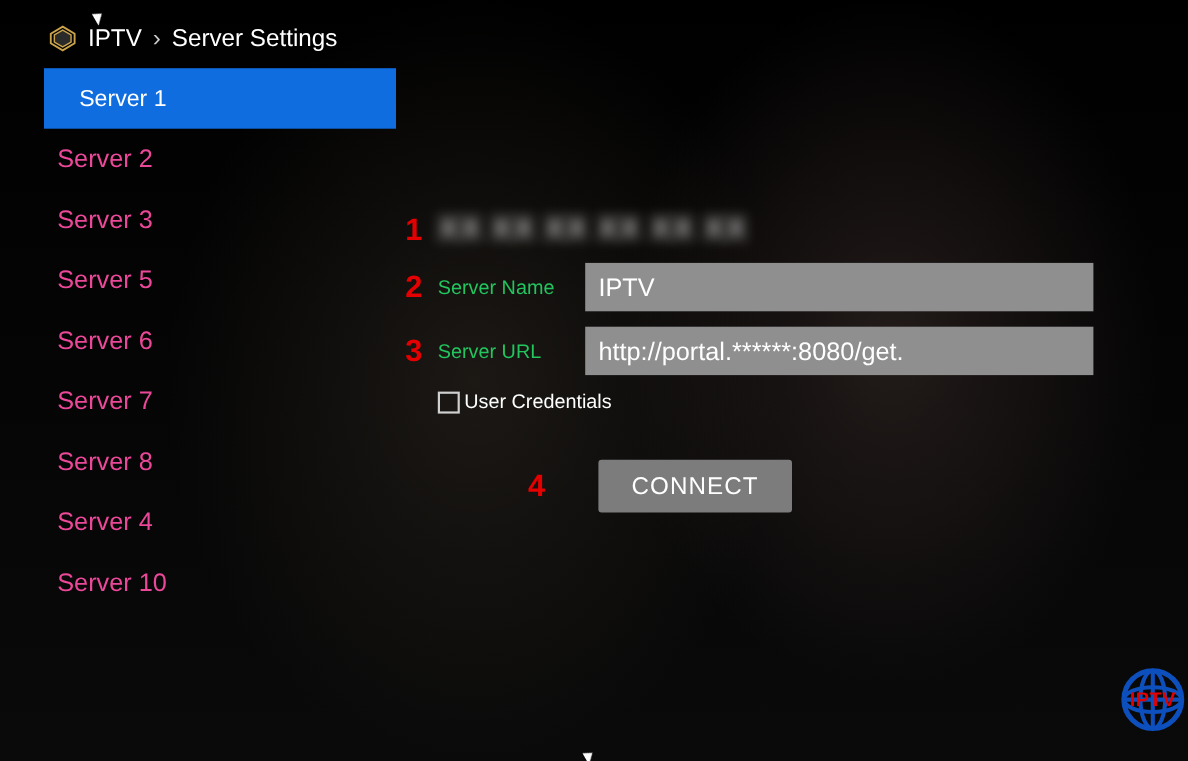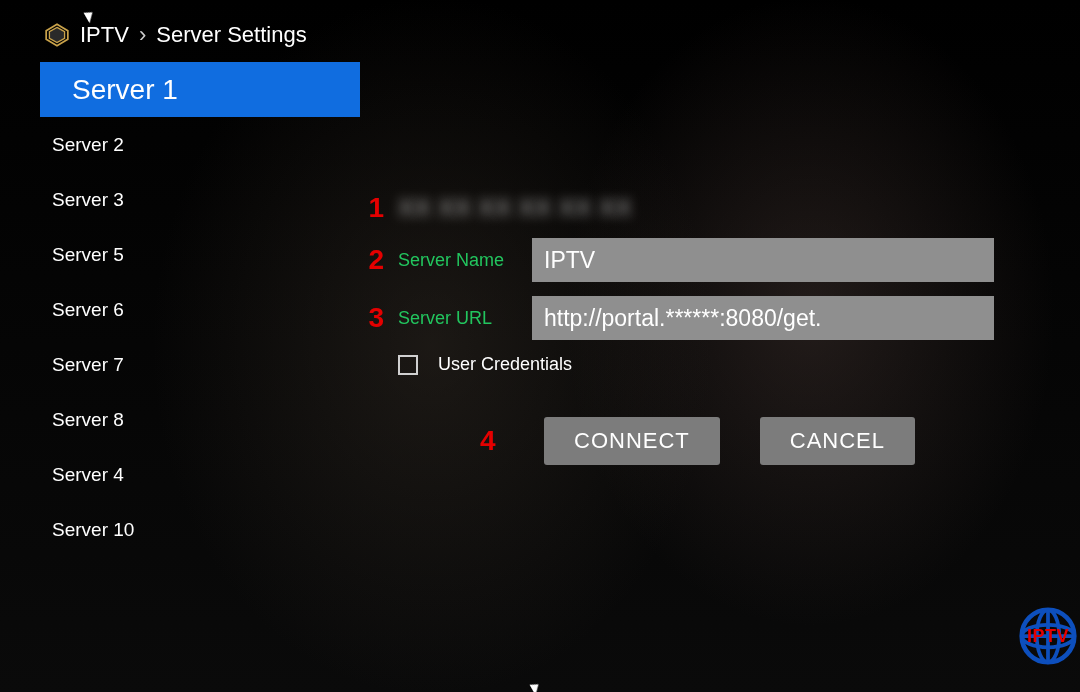--- a/index.html
+++ b/index.html
@@ -32,28 +32,28 @@
   .logo-icon { width: 26px; height: 26px; }
   .bc-item { color: #fff; }
   .bc-sep { color: #ccc; }
 
   
   .content { display: flex; }
   .sidebar { width: 320px; margin-left: 16px; }
   .sidebar-item {
     height: 55px; line-height: 55px;
     padding-left: 12px;
-    font-size: 19px;
-    color: #ffffff;
+    font-size: 23px;
+    color: #ec4899;
     cursor: pointer;
   }
   .sidebar-item.active {
     background: #106de0;
     color: #fff;
-    font-size: 28px;
+    font-size: 21px;
     padding-left: 32px;
   }
 
   .main { flex: 1; position: relative; padding-top: 130px; padding-right: 110px; }
 
   .num {
     color: #e40000;
     font-weight: 800;
     font-size: 28px;
     width: 24px;
@@ -71,35 +71,36 @@
     width: 120px;
   }
   .label.big {
     color: #fff;
     font-size: 23px;
     width: auto;
   }
   .mac-blur {
     color: transparent;
     text-shadow: 0 0 12px rgba(220,220,220,0.85);
-    font-size: 24px;
+    font-size: 29px;
     letter-spacing: 0.5px;
+    font-weight: bold;
   }
   .field {
     flex: 1;
     background: #8f8f8f;
     height: 44px;
     display: flex; align-items: center;
     padding: 0 12px;
     font-size: 23px;
     color: #fff;
   }
   .checkbox-row {
     display: flex; align-items: center;
-    gap: 20px;
+    gap: 4px;
     margin-left: 38px;
     margin-top: 6px;
     font-size: 18px;
     color: #fff;
   }
   .checkbox {
     width: 20px; height: 20px;
     border: 2px solid #d0d0d0;
     background: transparent;
   }
@@ -215,23 +216,20 @@
       <div class="checkbox-row">
         <span class="checkbox"></span>
         <span>User Credentials</span>
       </div>
 
       <div class="buttons">
         <span class="btn-num">4</span>
         <div class="btn">
             <span>CONNECT</span>
           </div>
-        <div class="btn">
-            <span>CANCEL</span>
-          </div>
       </div>
 
     </div>
   </div>
 
   <div class="watermark">
     <svg viewBox="0 0 64 64">
       <circle cx="32" cy="32" r="28" fill="none" stroke="#0d4fbd" stroke-width="5"></circle>
       <ellipse cx="32" cy="32" rx="28" ry="12" fill="none" stroke="#0d4fbd" stroke-width="4"></ellipse>
       <ellipse cx="32" cy="32" rx="12" ry="28" fill="none" stroke="#0d4fbd" stroke-width="4"></ellipse>

